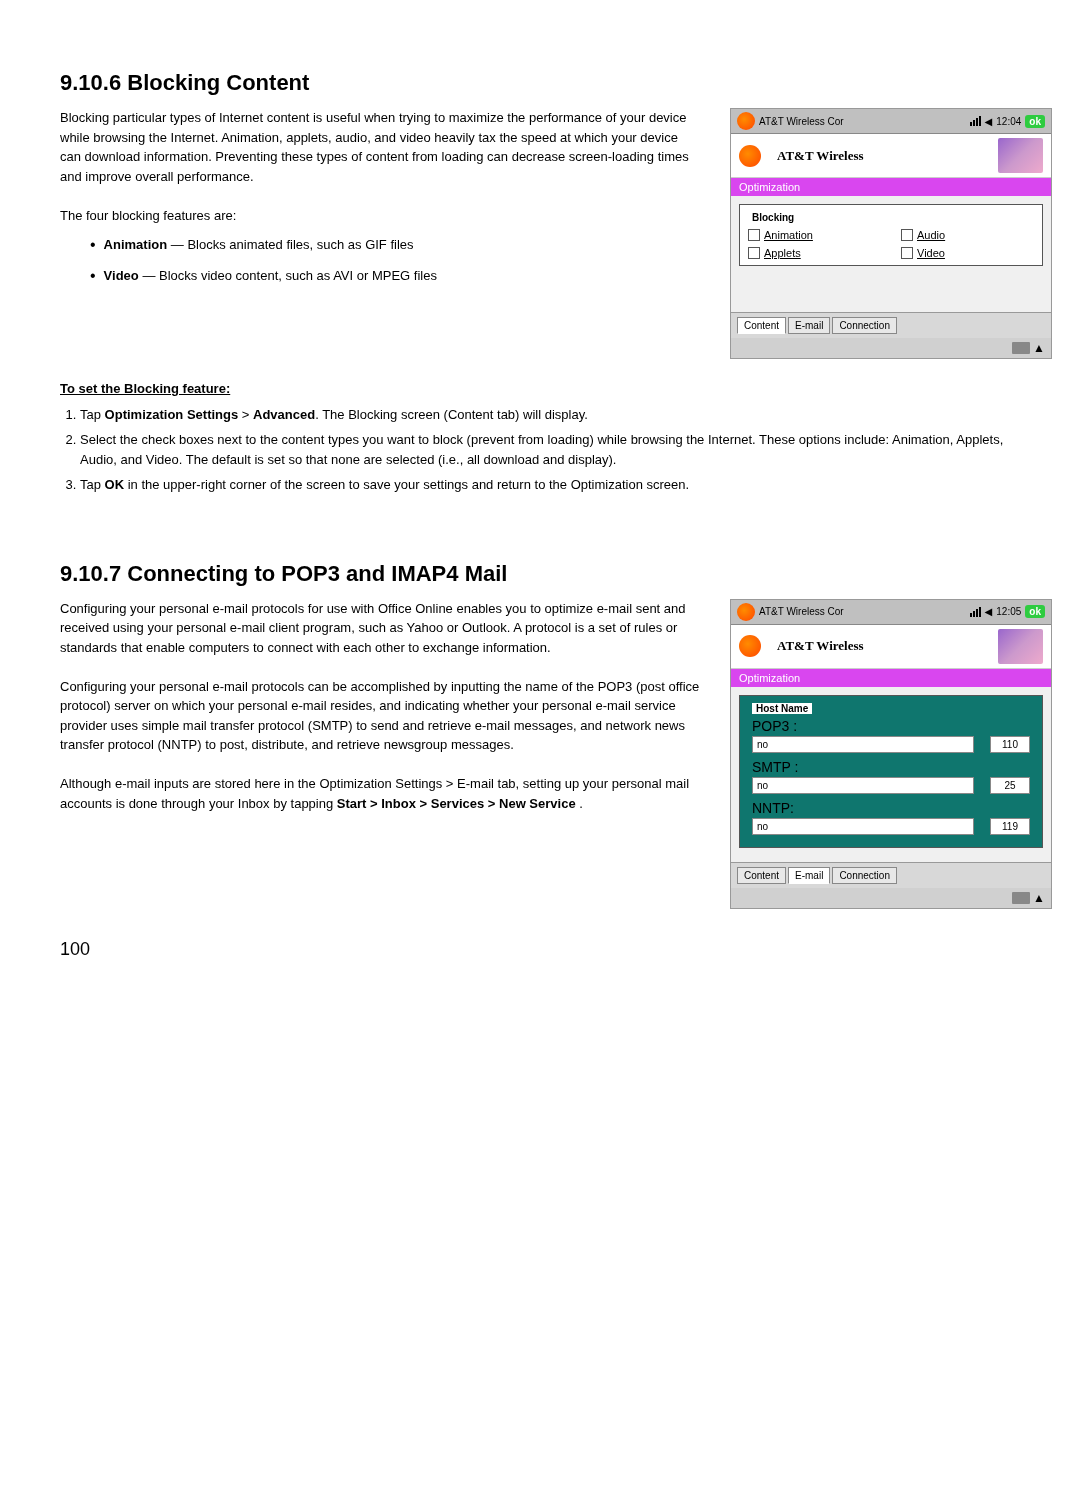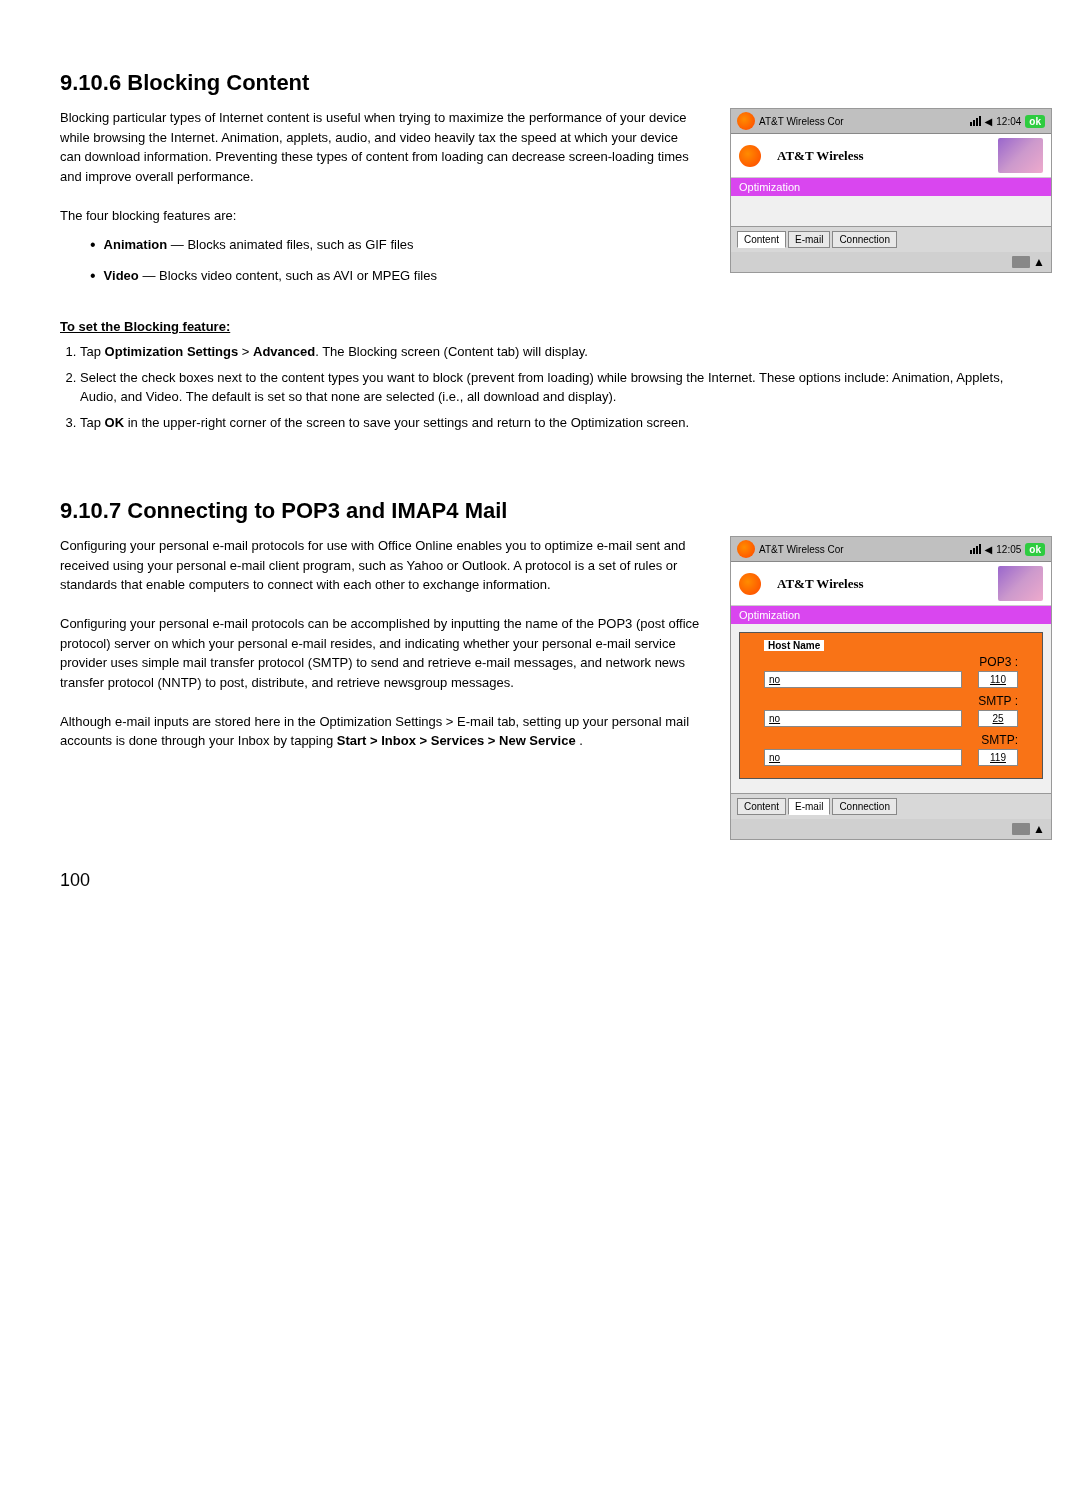--- a/index.html
+++ b/index.html
@@ -253,49 +253,47 @@
       border-radius: 1px;
     }
 
     .arrow-icon {
       font-size: 12px;
     }
 
     
     .host-name-section {
       border: 1px solid #555;
-      padding: 6px 24px;
-      background: #f97316;
+      padding: 6px 12px;
+      background: #0f766e;
       margin-bottom: 6px;
     }
 
     .host-label {
       font-size: 10px;
       font-weight: bold;
       margin-bottom: 4px;
       margin-top: -12px;
       background: #fff;
       display: inline-block;
       padding: 0 4px;
     }
 
     .host-row {
       margin-bottom: 6px;
     }
 
     .host-row-label {
-      font-size: 12px;
+      font-size: 14px;
       margin-bottom: 2px;
-      text-align: right;
     }
 
     .host-row-inputs {
       display: flex;
       gap: 16px;
-      text-decoration: underline;
     }
 
     .host-input {
       border: 1px solid #888;
       background: #fff;
       font-size: 10px;
       padding: 2px 4px;
       flex: 1;
     }
 
@@ -377,20 +375,43 @@
           <div class="att-brand-globe"></div>
         </div>
         <span class="att-brand-name">AT&amp;T Wireless</span>
         <div class="phone-brand-image"></div>
       </div>
 
       <div class="optimization-bar">
         <span>Optimization</span>
       </div>
 
+      <div class="phone-body">
+        <div class="blocking-section">
+          <span class="blocking-label">Blocking</span>
+          <div class="blocking-grid">
+            <div class="blocking-item">
+              <div class="checkbox-box"></div>
+              <span class="checkbox-label">Animation</span>
+            </div>
+            <div class="blocking-item">
+              <div class="checkbox-box"></div>
+              <span class="checkbox-label">Audio</span>
+            </div>
+            <div class="blocking-item">
+              <div class="checkbox-box"></div>
+              <span class="checkbox-label">Applets</span>
+            </div>
+            <div class="blocking-item">
+              <div class="checkbox-box"></div>
+              <span class="checkbox-label">Video</span>
+            </div>
+          </div>
+        </div>
+      </div>
 
       <div style="height:30px;background:#f0f0f0;"></div>
 
       <div class="phone-tab-bar">
         <div class="tab-btn active">Content</div>
         <div class="tab-btn">E-mail</div>
         <div class="tab-btn">Connection</div>
       </div>
 
       <div class="phone-bottom-bar">
@@ -473,21 +494,21 @@
             </div>
           </div>
           <div class="host-row">
             <div class="host-row-label">SMTP :</div>
             <div class="host-row-inputs">
               <input class="host-input" type="text" value="no" style="">
               <input class="host-port" type="text" value="25" style="">
             </div>
           </div>
           <div class="host-row">
-            <div class="host-row-label">SMTP:</div>
+            <div class="host-row-label">NNTP:</div>
             <div class="host-row-inputs">
               <input class="host-input" type="text" value="no" style="">
               <input class="host-port" type="text" value="119" style="">
             </div>
           </div>
         </div>
       </div>
 
       <div class="phone-tab-bar">
         <div class="tab-btn">Content</div>

